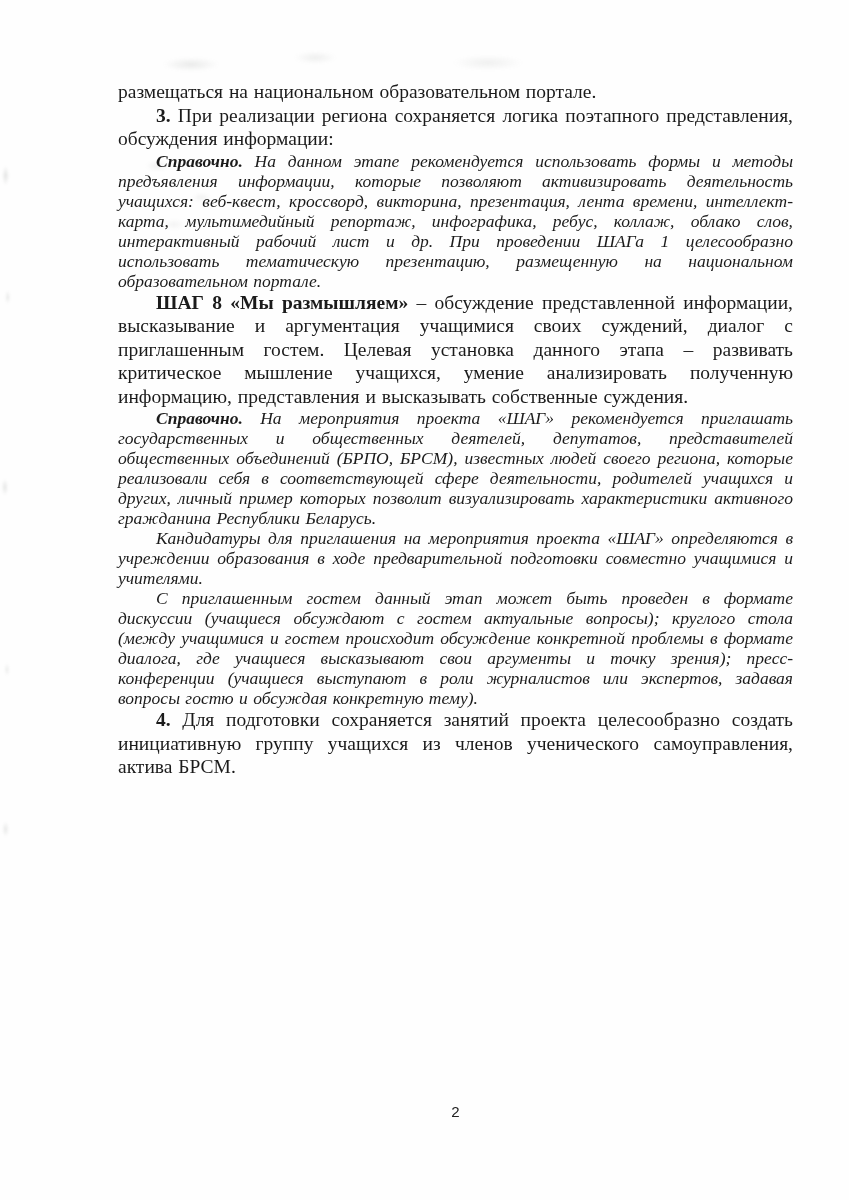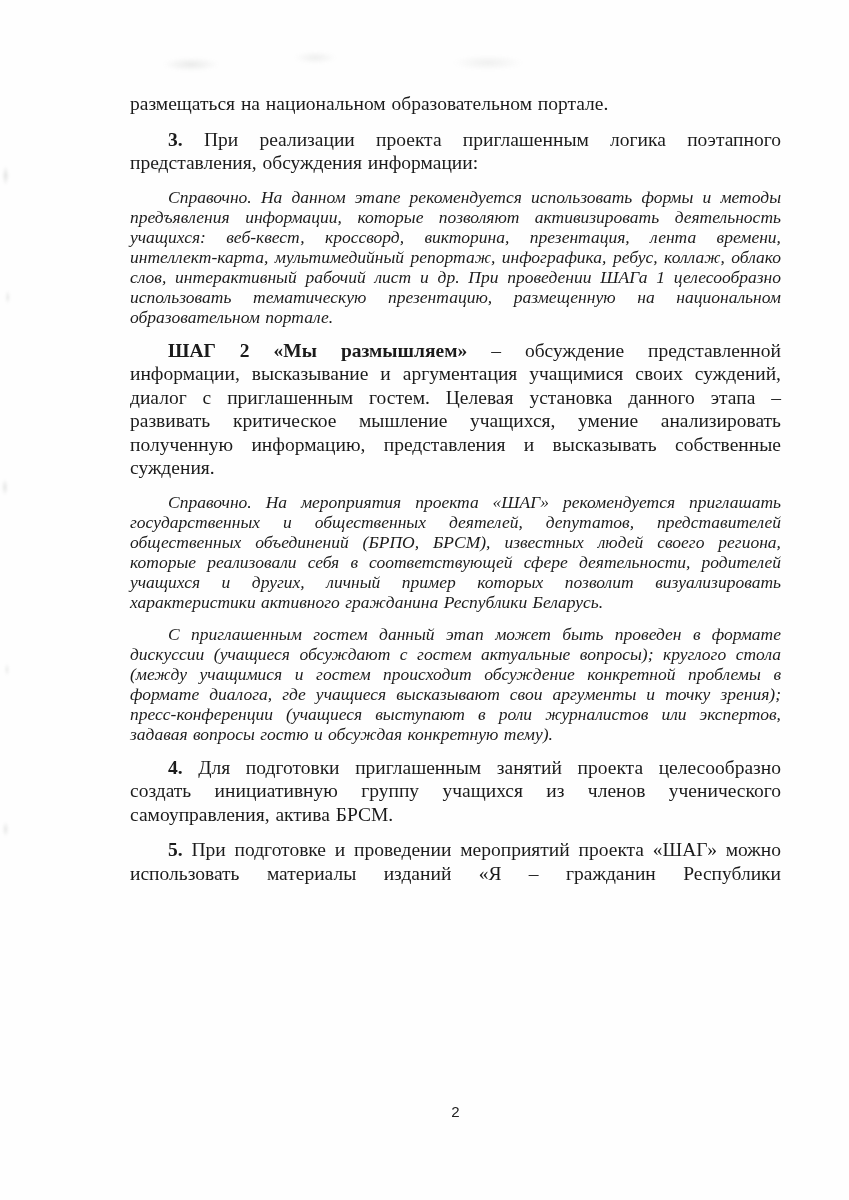--- a/index.html
+++ b/index.html
@@ -13,37 +13,37 @@
     font-family: "Liberation Serif", "DejaVu Serif", serif;
     color: #1b1b1b;
   }
   .page-body {
     position: absolute;
     left: 118px;
     top: 80px;
     width: 675px;
   }
   .para {
-    margin: 12px;
+    margin: 0;
     text-align: justify;
     text-indent: 38px;
     font-size: 19.5px;
     line-height: 23.5px;
     word-spacing: 1px;
   }
   .para.noindent { text-indent: 0; }
   .para.ref {
     font-size: 17.5px;
     line-height: 20px;
     font-style: italic;
   }
   .para.cont { text-align-last: justify; }
   .run-b  { font-weight: bold; }
   .run-i  { }
-  .run-bi { font-weight: normal; font-style: italic; }
+  .run-bi { font-weight: bold; font-style: italic; }
   .run-r  { }
   .page-footer {
     position: absolute;
     left: 118px;
     top: 1103px;
     width: 675px;
     text-align: center;
     font-family: "Liberation Sans", "DejaVu Sans", sans-serif;
     font-size: 15px;
     color: #222;
@@ -80,23 +80,23 @@
 </head>
 <body>
 
 <div class="page">
   <div class="artifact smudge-top"></div>
   <div class="artifact smudge-left"></div>
   <div class="artifact smudge-midleft"></div>
 
   <div class="page-body">
       <p class="para noindent"><span class="run-r">размещаться на национальном образовательном портале.</span></p>
-      <p class="para"><span class="run-b">3.</span><span class="run-r"> При реализации проекта приглашенным логика поэтапного представления, обсуждения информации:</span></p>
+      <p class="para"><span class="run-b">3.</span><span class="run-r"> При реализации региона сохраняется логика поэтапного представления, обсуждения информации:</span></p>
       <p class="para ref"><span class="run-bi">Справочно.</span><span class="run-i"> На данном этапе рекомендуется использовать формы и методы предъявления информации, которые позволяют активизировать деятельность учащихся: веб-квест, кроссворд, викторина, презентация, лента времени, интеллект-карта, мультимедийный репортаж, инфографика, ребус, коллаж, облако слов, интерактивный рабочий лист и др. При проведении ШАГа 1 целесообразно использовать тематическую презентацию, размещенную на национальном образовательном портале.</span></p>
-      <p class="para"><span class="run-b">ШАГ 2 «Мы размышляем»</span><span class="run-r"> – обсуждение представленной информации, высказывание и аргументация учащимися своих суждений, диалог с приглашенным гостем. Целевая установка данного этапа – развивать критическое мышление учащихся, умение анализировать полученную информацию, представления и высказывать собственные суждения.</span></p>
+      <p class="para"><span class="run-b">ШАГ 8 «Мы размышляем»</span><span class="run-r"> – обсуждение представленной информации, высказывание и аргументация учащимися своих суждений, диалог с приглашенным гостем. Целевая установка данного этапа – развивать критическое мышление учащихся, умение анализировать полученную информацию, представления и высказывать собственные суждения.</span></p>
       <p class="para ref"><span class="run-bi">Справочно.</span><span class="run-i"> На мероприятия проекта «ШАГ» рекомендуется приглашать государственных и общественных деятелей, депутатов, представителей общественных объединений (БРПО, БРСМ), известных людей своего региона, которые реализовали себя в соответствующей сфере деятельности, родителей учащихся и других, личный пример которых позволит визуализировать характеристики активного гражданина Республики Беларусь.</span></p>
+      <p class="para ref"><span class="run-i">Кандидатуры для приглашения на мероприятия проекта «ШАГ» определяются в учреждении образования в ходе предварительной подготовки совместно учащимися и учителями.</span></p>
       <p class="para ref"><span class="run-i">С приглашенным гостем данный этап может быть проведен в формате дискуссии (учащиеся обсуждают с гостем актуальные вопросы); круглого стола (между учащимися и гостем происходит обсуждение конкретной проблемы в формате диалога, где учащиеся высказывают свои аргументы и точку зрения); пресс-конференции (учащиеся выступают в роли журналистов или экспертов, задавая вопросы гостю и обсуждая конкретную тему).</span></p>
-      <p class="para"><span class="run-b">4.</span><span class="run-r"> Для подготовки приглашенным занятий проекта целесообразно создать инициативную группу учащихся </span><span class="run-i">из членов ученического самоуправления, актива БРСМ.</span></p>
-      <p class="para cont"><span class="run-b">5.</span><span class="run-r"> При подготовке и проведении мероприятий проекта «ШАГ» можно использовать материалы изданий «Я – гражданин Республики</span></p>
+      <p class="para"><span class="run-b">4.</span><span class="run-r"> Для подготовки сохраняется занятий проекта целесообразно создать инициативную группу учащихся </span><span class="run-i">из членов ученического самоуправления, актива БРСМ.</span></p>
     </div>
 
   <div class="page-footer">2</div>
 </div>
 
 </body></html>

